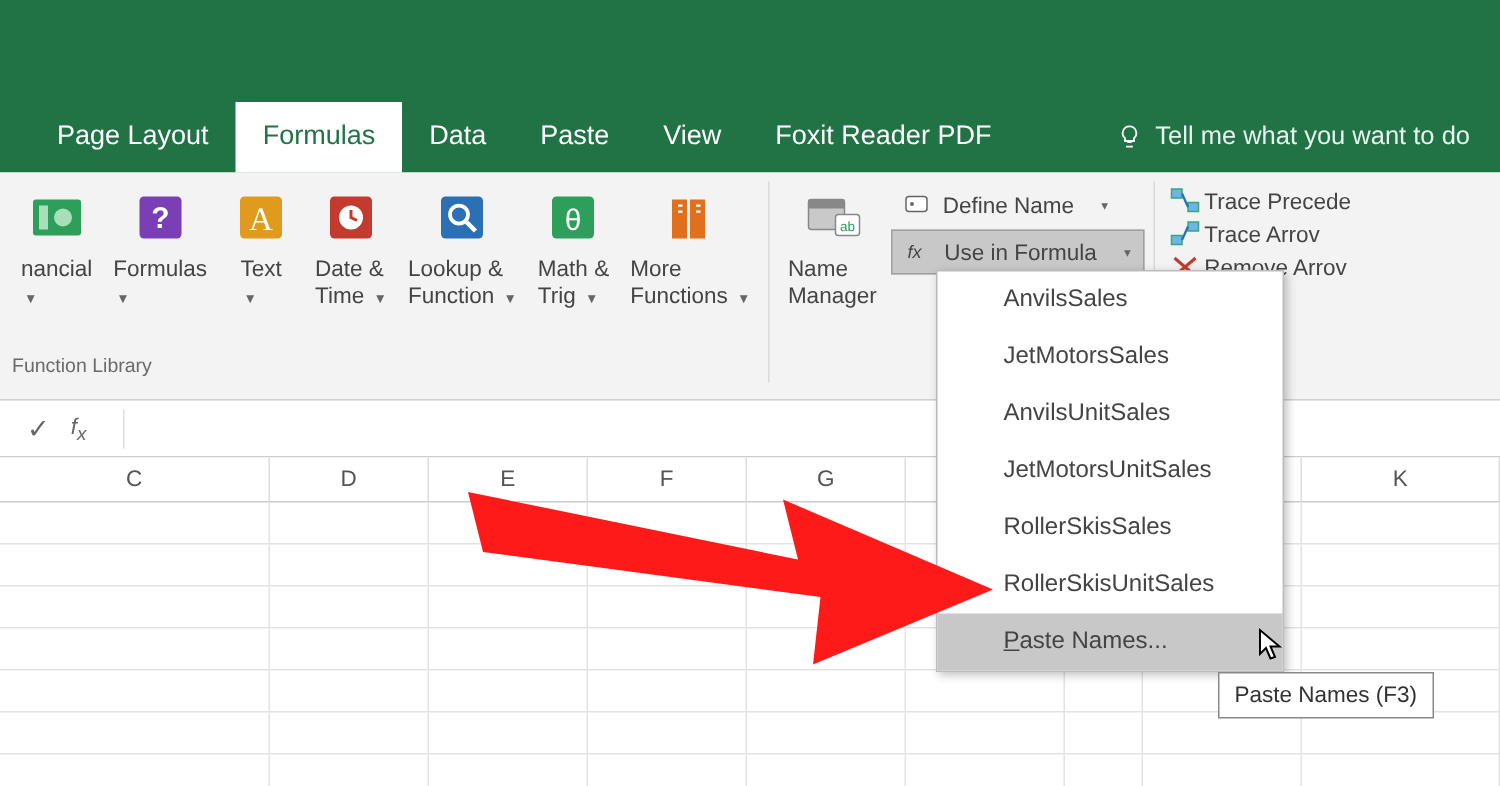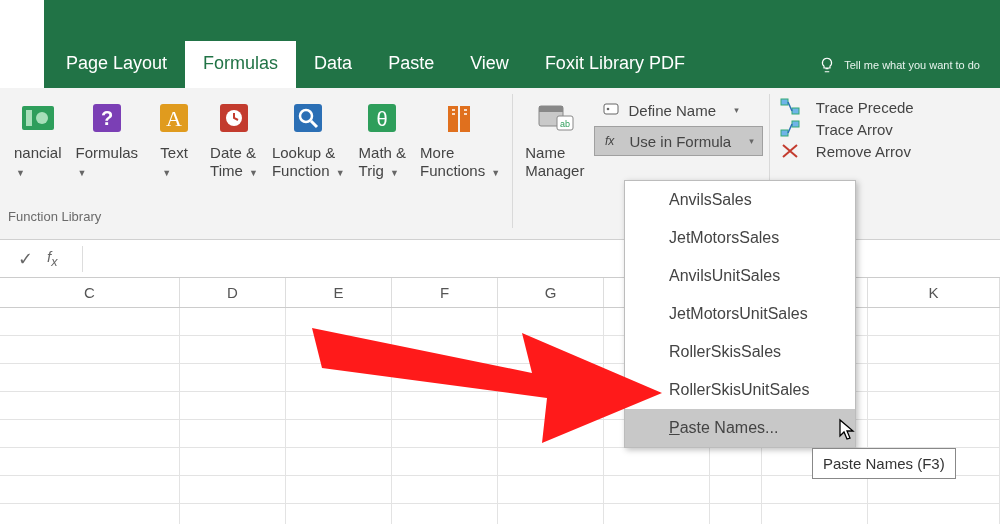--- a/index.html
+++ b/index.html
@@ -7,43 +7,42 @@
     font-family: "Segoe UI", Tahoma, sans-serif;
     font-size: 15px;
     background: #fff;
     width: 1000px;
     height: 524px;
     overflow: hidden;
     position: relative;
   }
   .ribbon-tabs {
     background: #217346;
-    height: 88px;
+    height: 115px;
     display: flex;
     align-items: flex-end;
-    padding-left: 4px;
+    padding-left: 20px;
     color: #fff;
     font-size: 18px;
-    margin-left: 44px;
   }
   .ribbon-tab {
     padding: 12px 18px 14px 18px;
     cursor: pointer;
   }
   .ribbon-tab.active {
     background: #fff;
     color: #217346;
   }
   .tell-me {
     margin-left: auto;
     padding: 12px 20px 14px 8px;
     display: flex;
     align-items: center;
     gap: 8px;
-    font-size: 11px;
+    font-size: 17px;
     color: #e8f4ee;
     justify-content: space-between;
   }
   .ribbon-content {
     background: #f3f3f3;
     height: 152px;
     border-bottom: 1px solid #d0d0d0;
     display: flex;
     padding: 6px 2px 0 2px;
     position: relative;
@@ -94,21 +93,21 @@
     display:flex; align-items:center; gap:6px;
     padding: 4px 8px; font-size:15px; color:#444; cursor:pointer;
     white-space: nowrap;
   }
   .dn-line.sel {
     background: #c8c8c8;
     border: 1px solid #a0a0a0;
   }
   
   .fa-group { padding-left:10px; display:flex; flex-direction:column; gap:4px; padding-top:4px;}
-  .fa-line { display:flex; align-items:flex-end; gap:16px; font-size:15px; color:#444; white-space:nowrap;}
+  .fa-line { display:flex; align-items:flex-end; gap:3px; font-size:15px; color:#444; white-space:nowrap;}
   
   .formula-bar {
     height: 38px;
     background: #fff;
     border-bottom: 1px solid #ccc;
     display:flex; align-items:center;
     padding-left: 18px;
     gap: 14px;
   }
   .fx-check { color:#666; font-size:18px;}
@@ -174,21 +173,21 @@
 </style>
 </head>
 <body>
 
 <div class="ribbon-tabs">
   <div class="ribbon-tab">Page Layout</div>
   <div class="ribbon-tab active">Formulas</div>
   <div class="ribbon-tab">Data</div>
   <div class="ribbon-tab">Paste</div>
   <div class="ribbon-tab">View</div>
-  <div class="ribbon-tab">Foxit Library PDF</div>
+  <div class="ribbon-tab">Foxit Reader PDF</div>
   <div class="tell-me">
     <span>
       <svg width="18" height="18" viewBox="0 0 24 24" fill="none" stroke="#fff" stroke-width="1.6">
           <path d="M9 21h6M10 17h4M12 3a6 6 0 0 0-4 10.5V16h8v-2.5A6 6 0 0 0 12 3z"></path>
         </svg>
     </span>
     <span>Tell me what you want to do</span>
   </div>
 </div>
 

